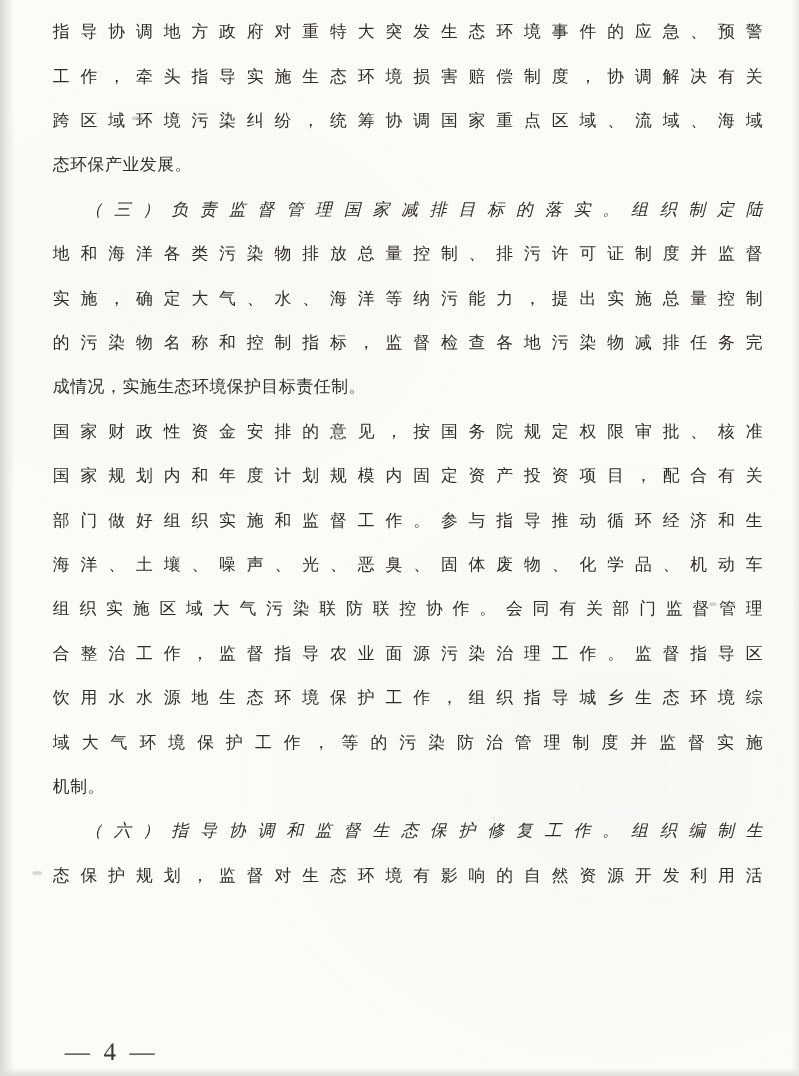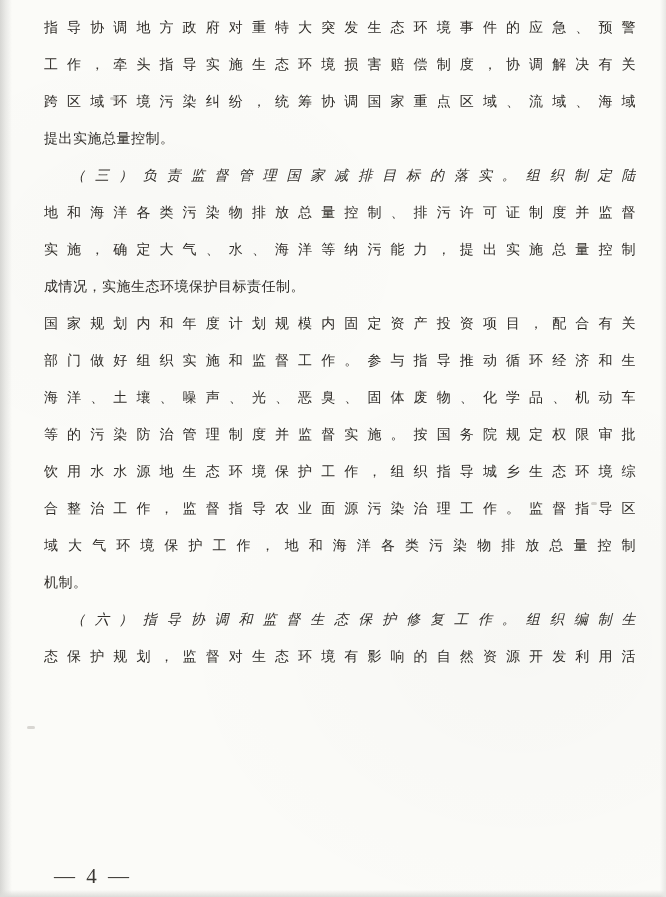--- a/index.html
+++ b/index.html
@@ -80,41 +80,43 @@
 <body>
 
 <div class="page">
 
   <div class="text-block">
 
     <div class="para">
       <div class="line">指导协调地方政府对重特大突发生态环境事件的应急、预警</div>
       <div class="line">工作，牵头指导实施生态环境损害赔偿制度，协调解决有关</div>
       <div class="line">跨区域环境污染纠纷，统筹协调国家重点区域、流域、海域</div>
-      <div class="line short">提出实施总量控制。</div>
+      <div class="line short">态环保产业发展。</div>
     </div>
 
     <div class="para">
       <div class="line indent">（三）负责监督管理国家减排目标的落实。组织制定陆</div>
       <div class="line">地和海洋各类污染物排放总量控制、排污许可证制度并监督</div>
       <div class="line">实施，确定大气、水、海洋等纳污能力，提出实施总量控制</div>
+      <div class="line">的污染物名称和控制指标，监督检查各地污染物减排任务完</div>
       <div class="line short">成情况，实施生态环境保护目标责任制。</div>
     </div>
 
     <div class="para">
+      <div class="line">国家财政性资金安排的意见，按国务院规定权限审批、核准</div>
       <div class="line">国家规划内和年度计划规模内固定资产投资项目，配合有关</div>
       <div class="line">部门做好组织实施和监督工作。参与指导推动循环经济和生</div>
     </div>
 
     <div class="para">
       <div class="line">海洋、土壤、噪声、光、恶臭、固体废物、化学品、机动车</div>
-      <div class="line">等的污染防治管理制度并监督实施。按国务院规定权限审批</div>
+      <div class="line">组织实施区域大气污染联防联控协作。会同有关部门监督管理</div>
+      <div class="line">合整治工作，监督指导农业面源污染治理工作。监督指导区</div>
       <div class="line">饮用水水源地生态环境保护工作，组织指导城乡生态环境综</div>
-      <div class="line">合整治工作，监督指导农业面源污染治理工作。监督指导区</div>
-      <div class="line">域大气环境保护工作，地和海洋各类污染物排放总量控制</div>
+      <div class="line">域大气环境保护工作，等的污染防治管理制度并监督实施</div>
       <div class="line short">机制。</div>
     </div>
 
     <div class="para">
       <div class="line indent">（六）指导协调和监督生态保护修复工作。组织编制生</div>
       <div class="line">态保护规划，监督对生态环境有影响的自然资源开发利用活</div>
     </div>
 
   </div>
 

